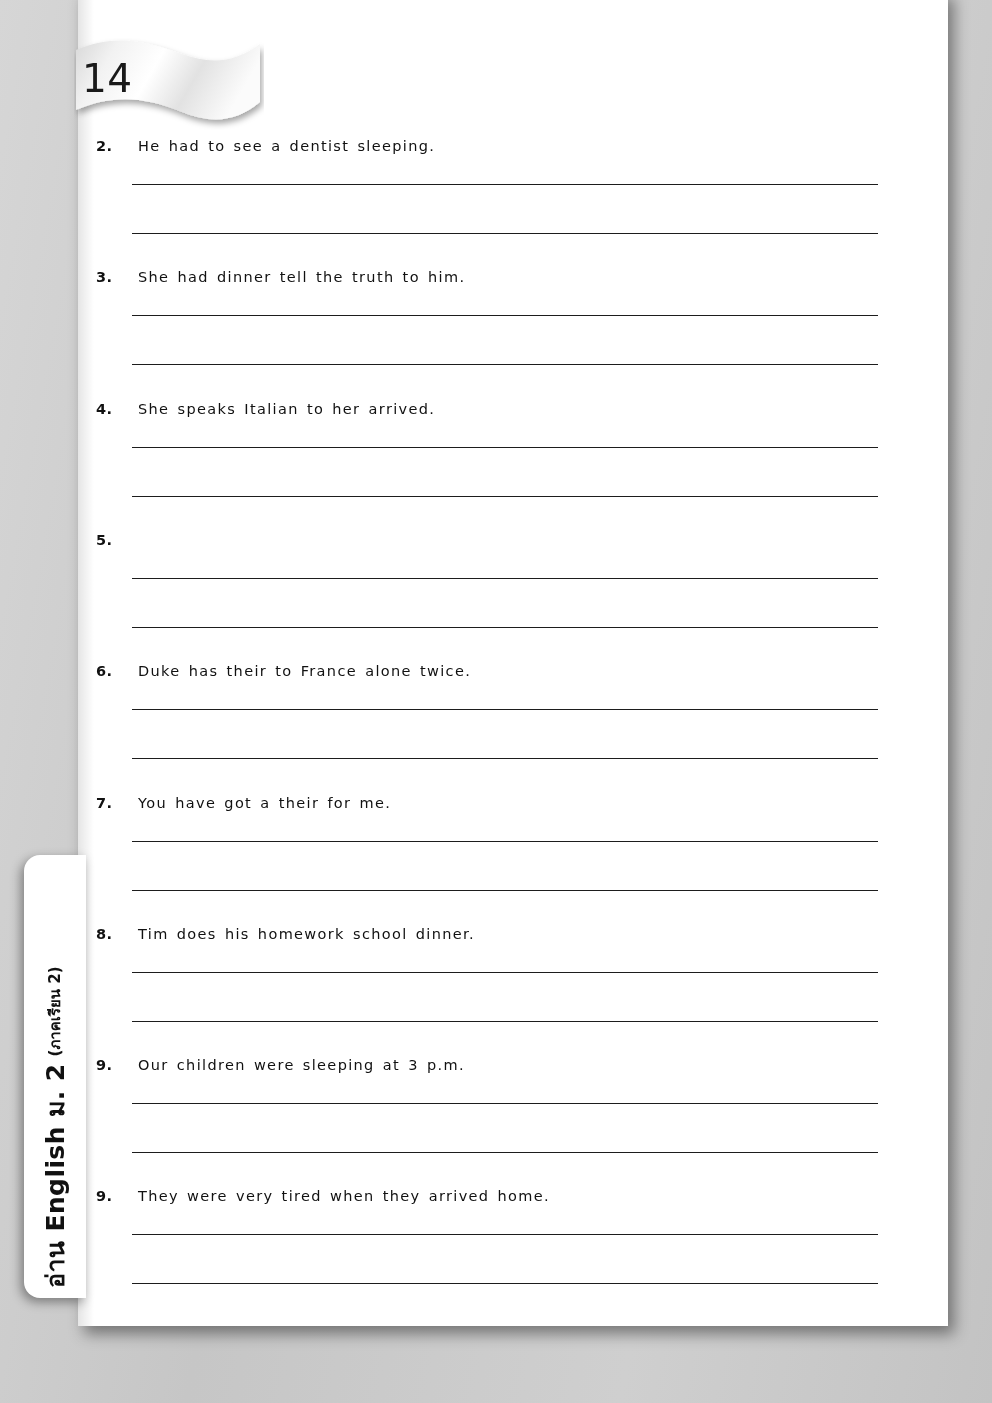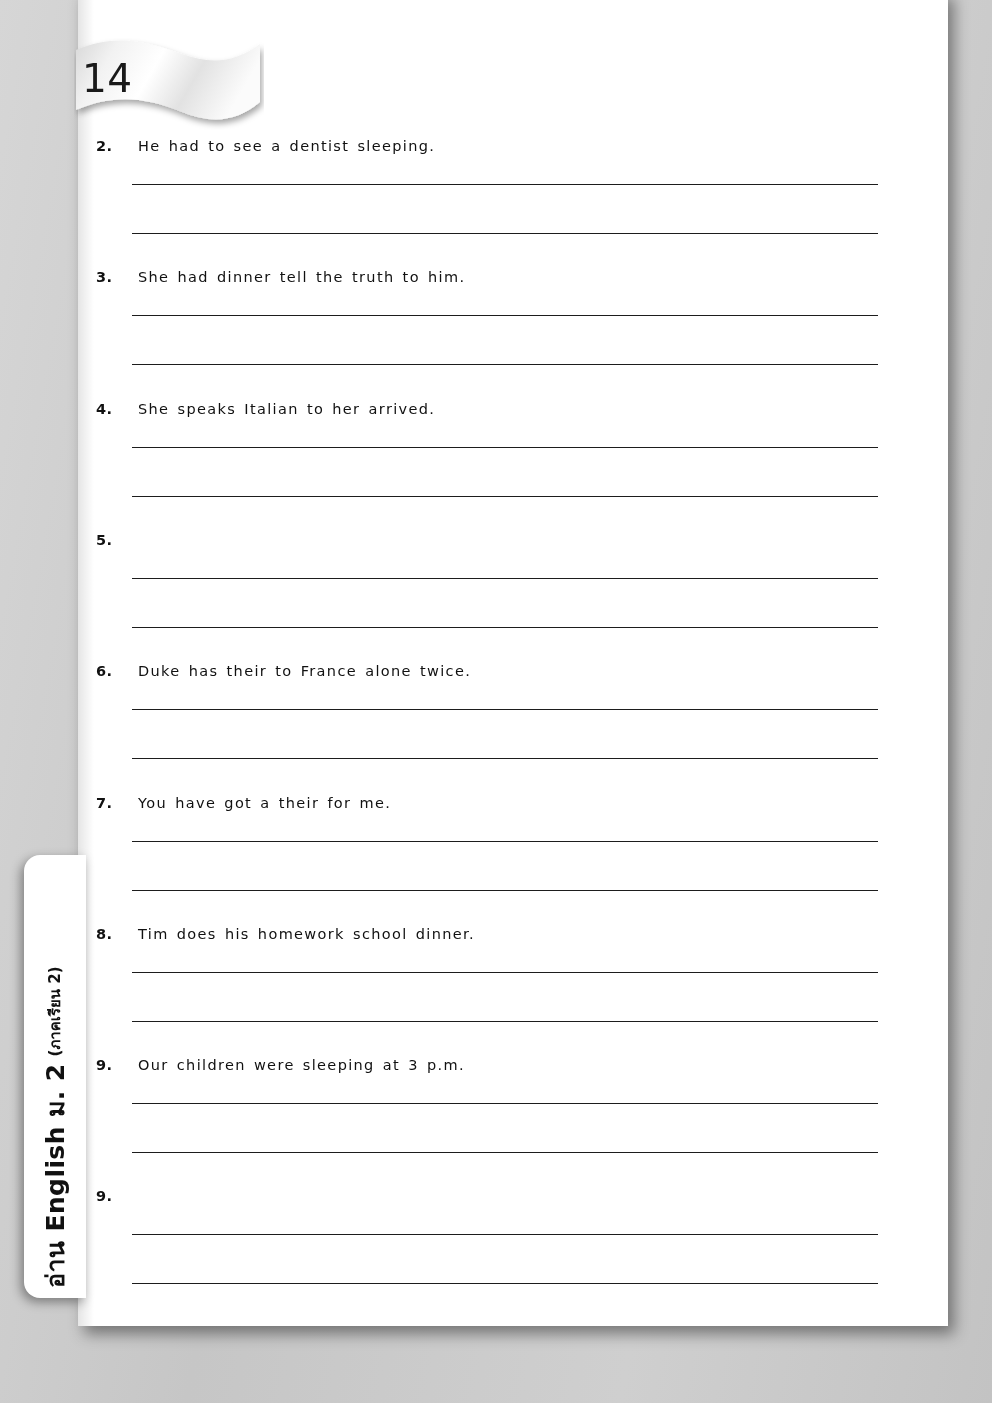--- a/index.html
+++ b/index.html
@@ -236,20 +236,21 @@
           <span class="item-text">Our children were sleeping at 3 p.m.</span>
         </div>
         <div class="answer-lines" style="top: 46px;">
           <div class="rule"></div>
           <div class="rule second"></div>
         </div>
       </div>
       <div class="item" style="top: 1198.4px;">
         <div class="item-head">
           <span class="item-num">9.</span>
+          <span class="item-text">They were very tired when they arrived home.</span>
         </div>
         <div class="answer-lines" style="top: 46px;">
           <div class="rule"></div>
           <div class="rule second"></div>
         </div>
       </div>
     </div>
 
 </div>
 

